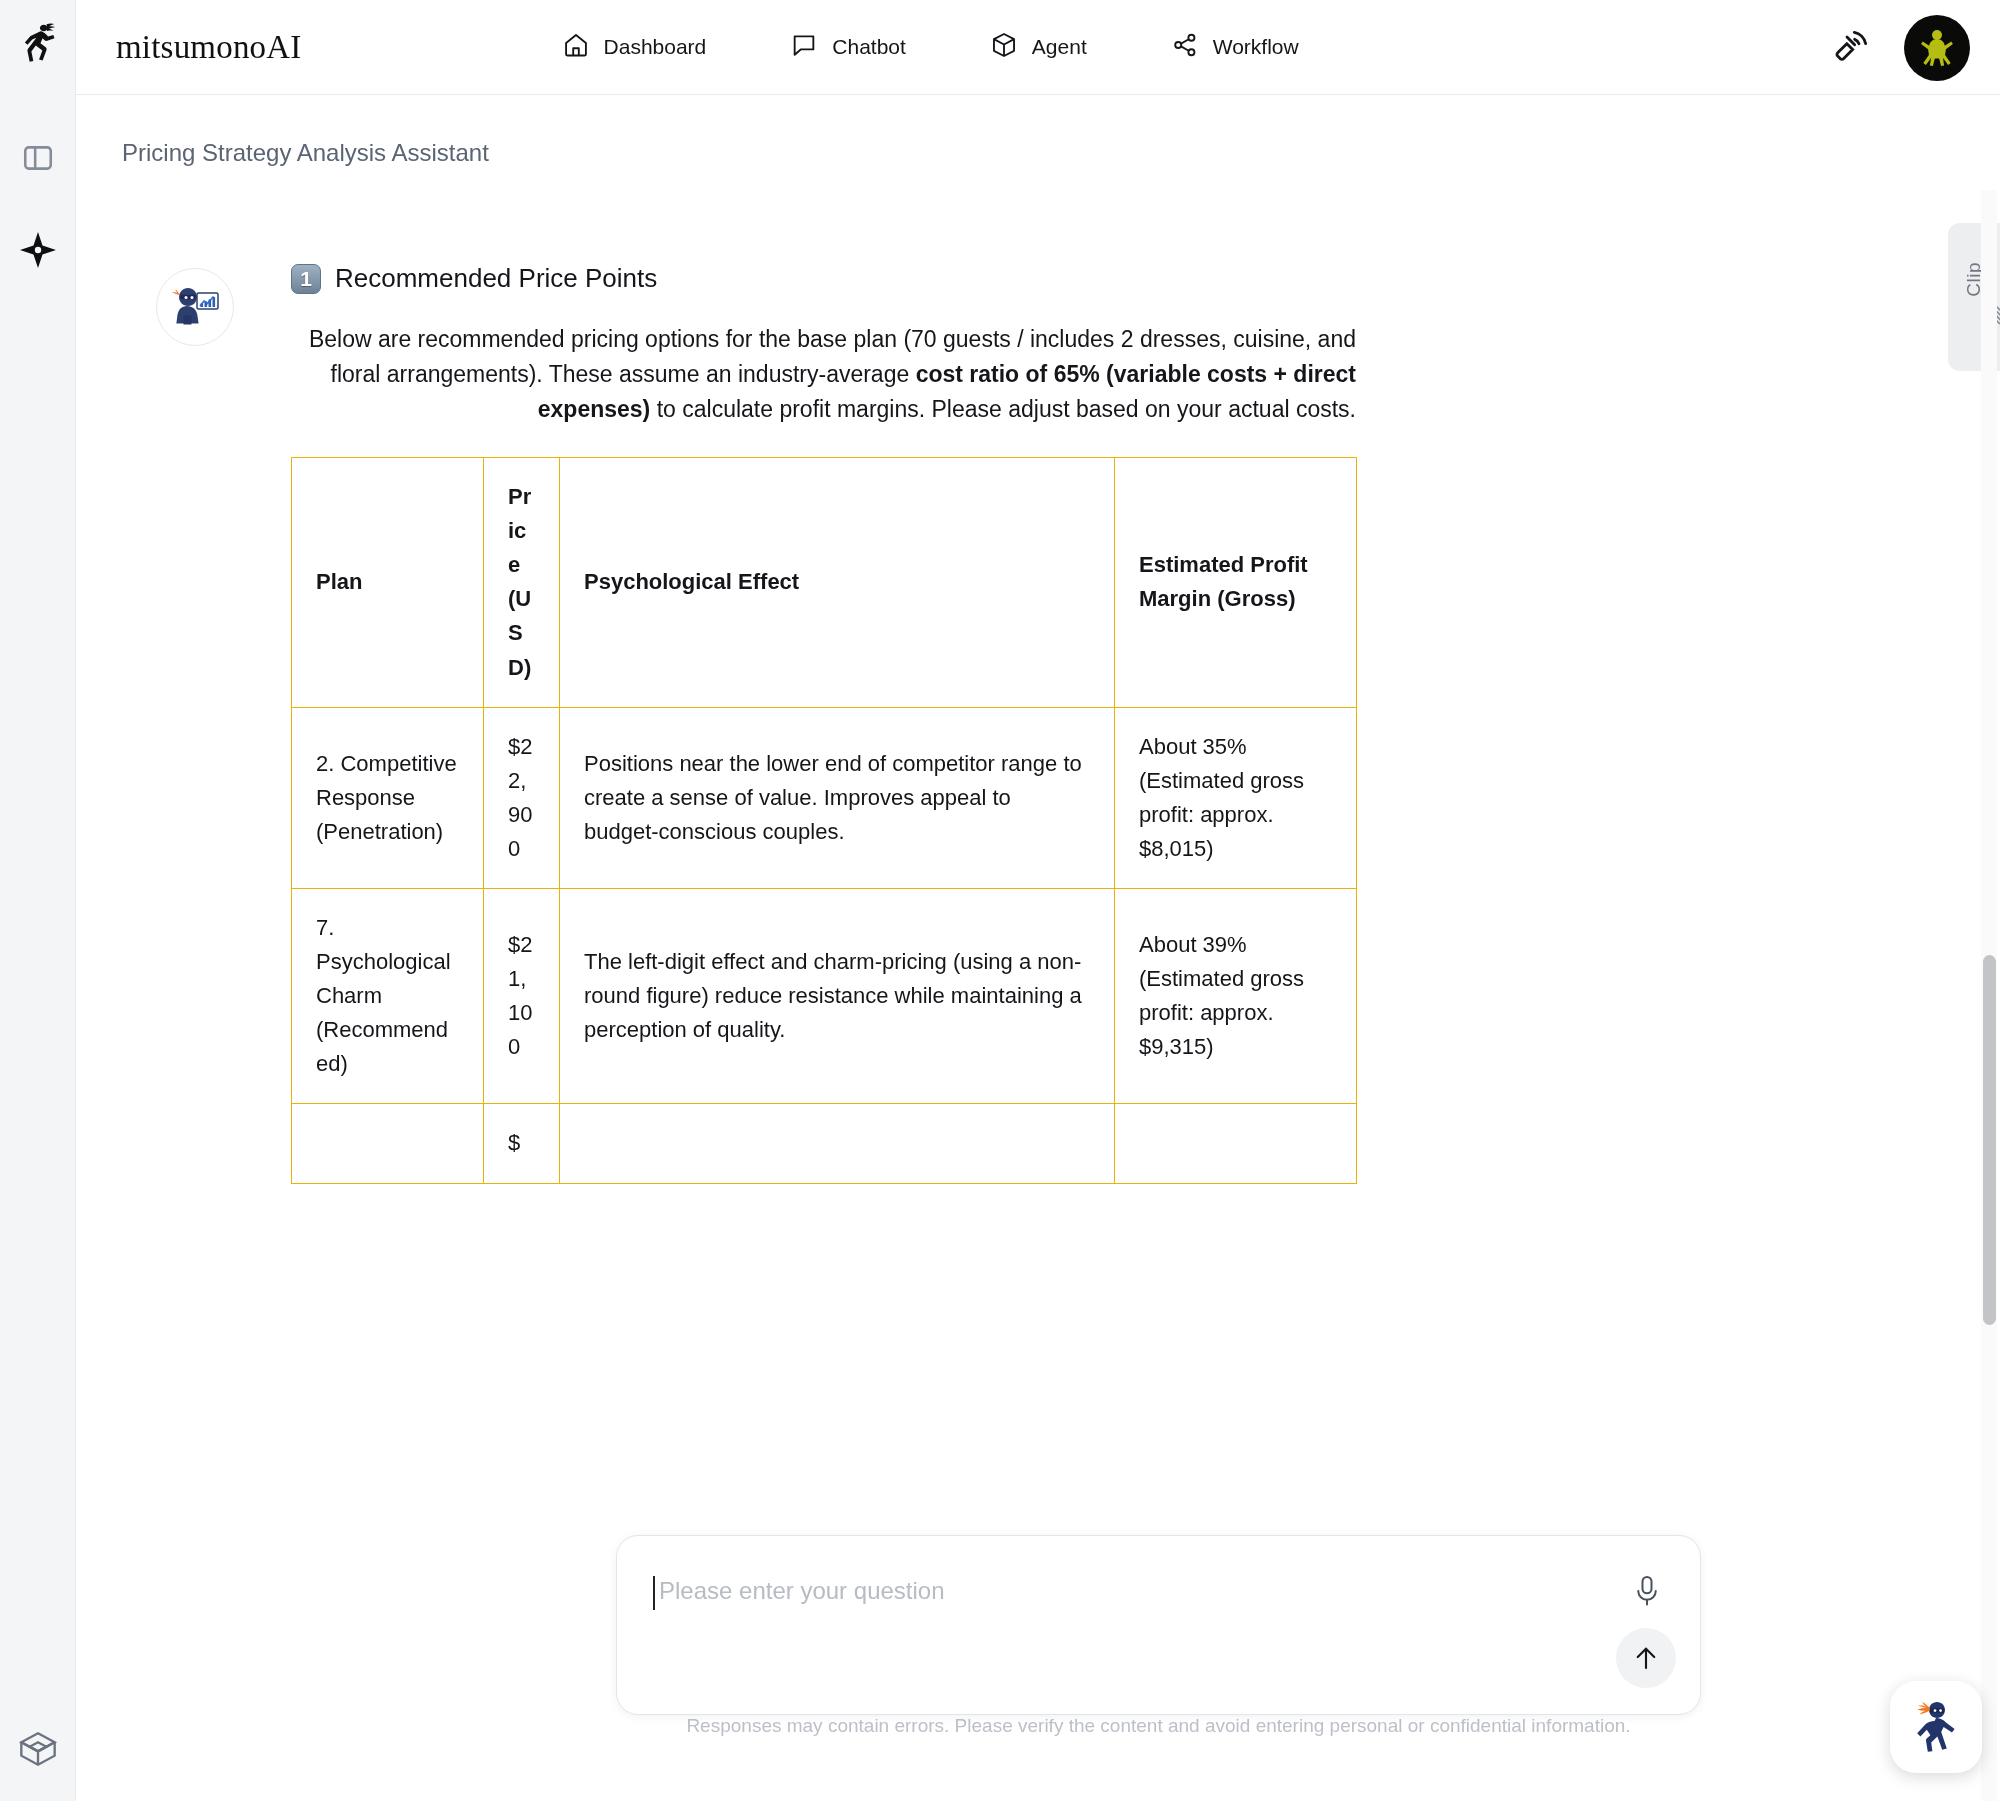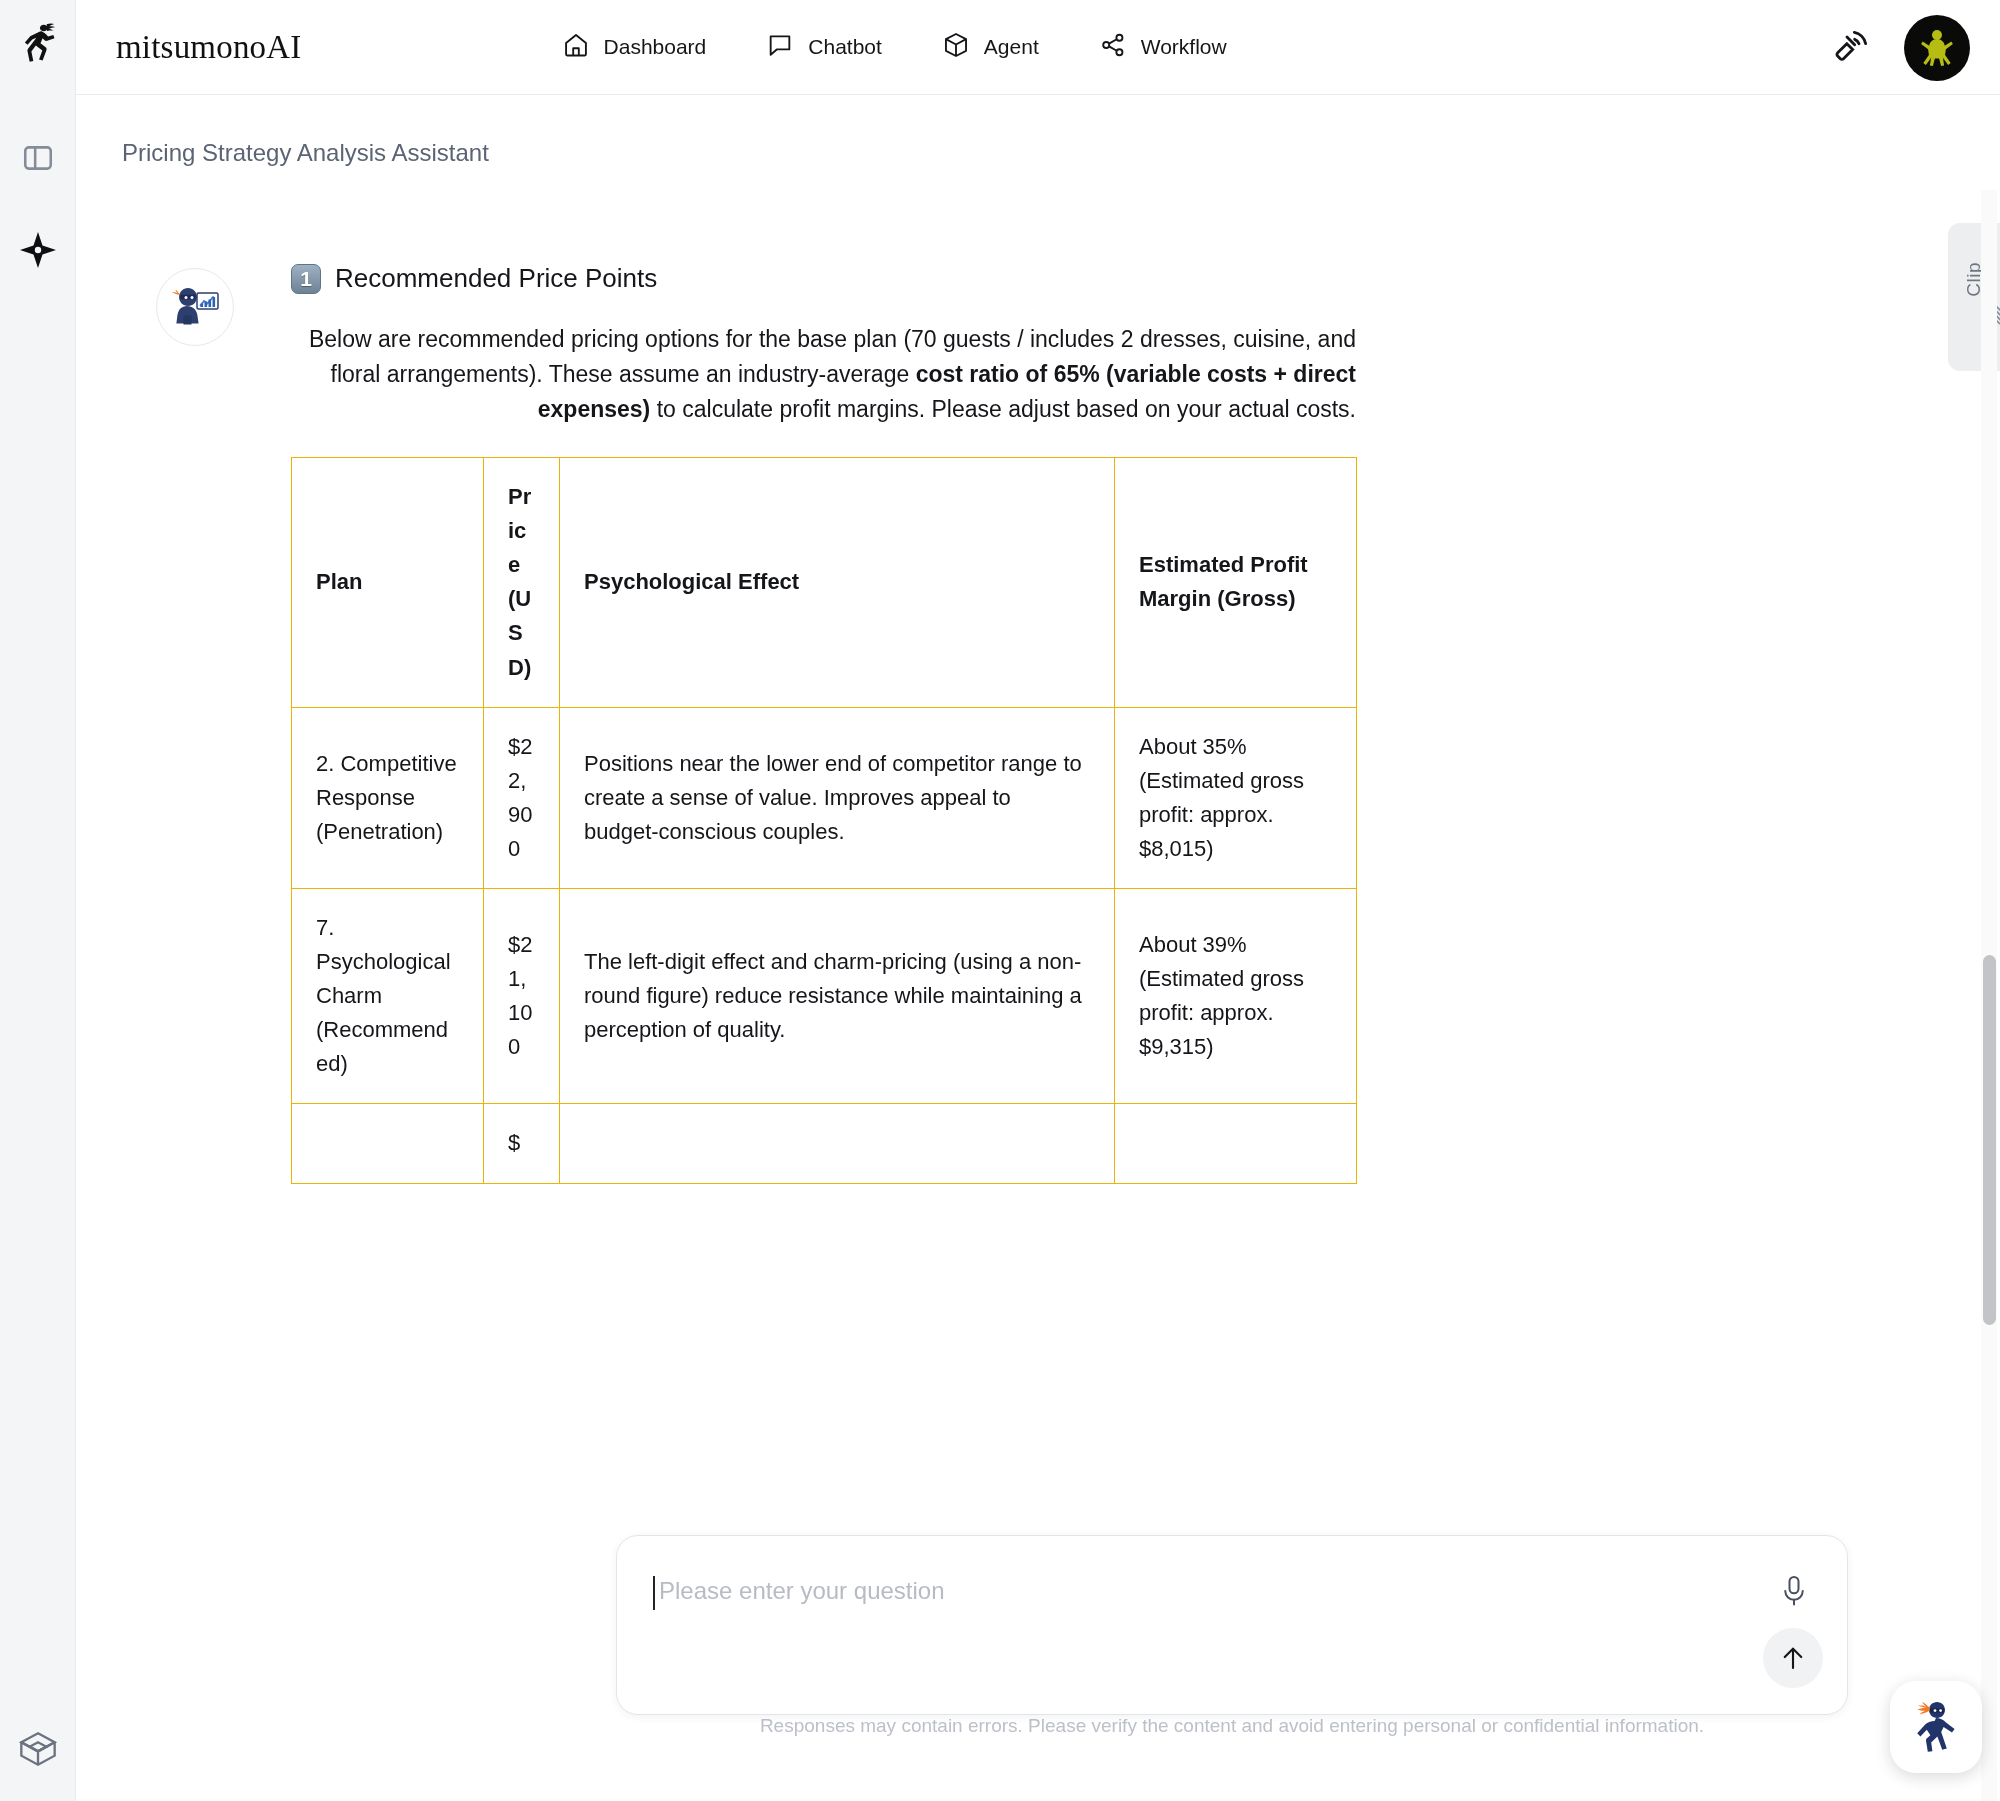--- a/index.html
+++ b/index.html
@@ -29,21 +29,21 @@
   
   .header {
     position: absolute; left: 76px; top: 0; right: 0; height: 95px;
     background: #fff; border-bottom: 1px solid #e9eaee;
     display: flex; align-items: center;
   }
   .brand {
     margin-left: 40px; font-family: "Liberation Serif", serif;
     font-size: 33px; color: #111; letter-spacing: .2px; white-space: nowrap;
   }
-  .nav { display: flex; align-items: center; margin-left: 260px; gap: 60px; }
+  .nav { display: flex; align-items: center; margin-left: 260px; gap: 84px; }
   .nav-item { display: flex; align-items: center; gap: 14px; cursor: pointer;
     color: #15161a; font-size: 21px; white-space: nowrap; }
   .nav-item svg { flex: 0 0 auto; }
   .hdr-right { position: absolute; right: 30px; top: 0; height: 95px;
     display: flex; align-items: center; gap: 32px; }
   .avatar { width: 66px; height: 66px; border-radius: 50%;
     background: #0a0a08; display: flex; align-items: center;
     justify-content: center; overflow: hidden; cursor: pointer; }
 
   
@@ -86,21 +86,21 @@
     line-height: 1.55; word-break: break-word;
   }
   table.price-table th { font-weight: 700; text-align: left; }
   .col-plan { width: 192px; }
   .col-price { width: 76px; }
   .col-effect { width: 555px; }
   .col-margin { width: 242px; }
   .price-cell { padding-left: 14px; padding-right: 14px; }
 
   
-  .composer-wrap { position: absolute; left: 540px; bottom: 64px; width: 1232px; }
+  .composer-wrap { position: absolute; left: 540px; bottom: 64px; width: 1085px; }
   .composer {
     position: relative; background: #fff; border: 1px solid #e3e5ea;
     border-radius: 22px; height: 180px;
     box-shadow: 0 2px 10px rgba(20,25,40,.055);
   }
   .composer .caret { position: absolute; left: 36px; top: 40px;
     width: 2px; height: 34px; background: #222; }
   .composer .ph { position: absolute; left: 42px; top: 41px;
     font-size: 24px; color: #b7bbc4; white-space: nowrap; }
   .mic-btn { position: absolute; right: 34px; top: 34px; width: 38px;

